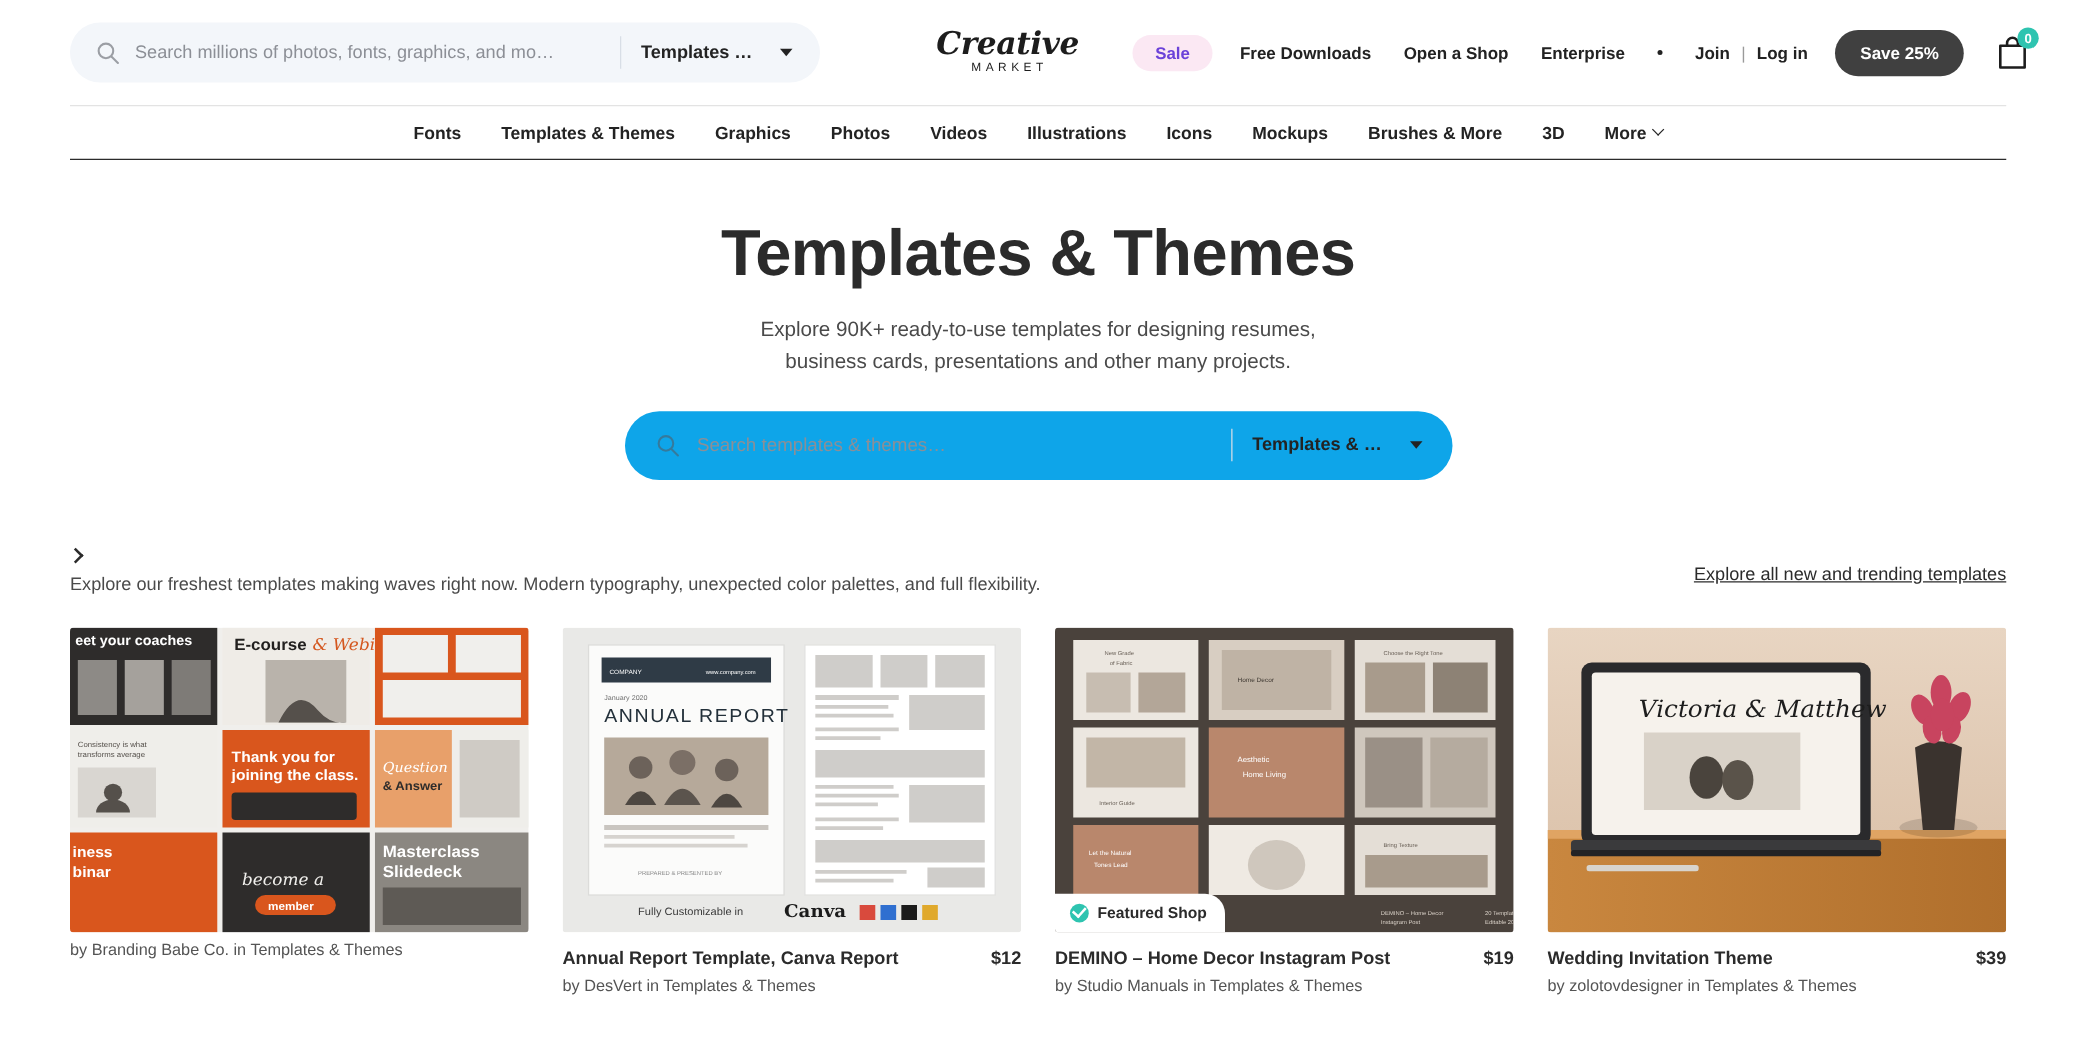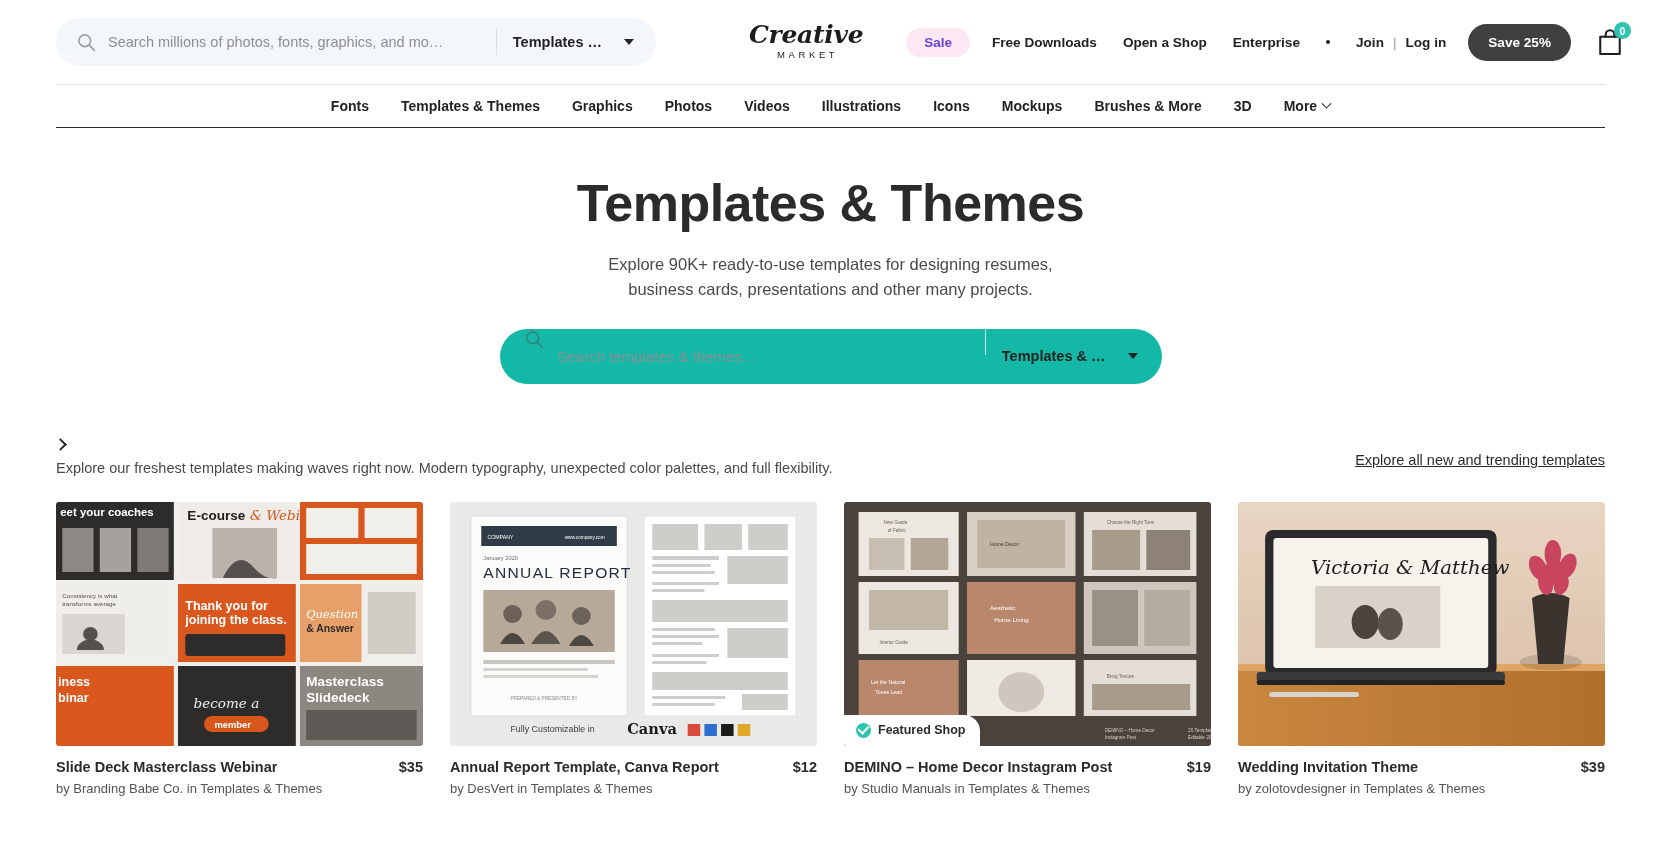--- a/index.html
+++ b/index.html
@@ -209,23 +209,24 @@
   .hero p {
     font-size: 16.5px;
     color: #4a4a4a;
     line-height: 1.5;
     margin-top: 20px;
   }
   .hero-search {
     width: 662px;
     height: 55px;
     margin: 27px auto 0;
-    background: #14b8a6;
+    background: #0ea5e9;
     border-radius: 30px;
     display: flex;
+    align-items: center;
     padding: 0 12px 0 24px;
   }
   .hero-search .search-ico { margin-right: 14px; }
   .hero-search .search-input { font-size: 15px; }
   .hero-cat {
     display: flex; align-items: center; gap: 22px;
     font-size: 14.5px; font-weight: bold; color: #232323;
     padding-right: 12px; cursor: pointer; white-space: nowrap;
   }
 
@@ -497,24 +498,20 @@
           <text x="2" y="200" font-family="Liberation Sans" font-size="12" font-weight="bold" fill="#fff">binar</text>
           <rect x="117" y="164" width="113" height="80" fill="#2e2c2b"></rect>
           <text x="132" y="206" font-family="DejaVu Serif" font-style="italic" font-size="13" fill="#f0efec">become a</text>
           <rect x="142" y="214" width="62" height="16" rx="8" fill="#d9561d"></rect>
           <text x="152" y="226" font-family="Liberation Sans" font-size="9" font-weight="bold" fill="#fff">member</text>
           <rect x="234" y="164" width="118" height="80" fill="#8b8781"></rect>
           <text x="240" y="184" font-family="Liberation Sans" font-size="13" font-weight="bold" fill="#fff">Masterclass</text>
           <text x="240" y="200" font-family="Liberation Sans" font-size="13" font-weight="bold" fill="#fff">Slidedeck</text>
           <rect x="240" y="208" width="106" height="30" fill="#5e5a55"></rect>
         </svg>
-      </div>
-      <div class="card-row">
-        <div class="card-title">Slide Deck Masterclass Webinar</div>
-        <div class="card-price">$35</div>
       </div>
       <div class="card-by">by Branding Babe Co. in Templates &amp; Themes</div>
     </div>
 
     <div class="card">
       <div class="thumb">
         <svg viewBox="0 0 352 244" preserveAspectRatio="none">
           <rect width="352" height="244" fill="#e9e9e7"></rect>
           <rect x="20" y="14" width="150" height="200" fill="#fbfbfa" stroke="#dcdcda"></rect>
           <rect x="30" y="24" width="130" height="20" fill="#2f3b46"></rect>

